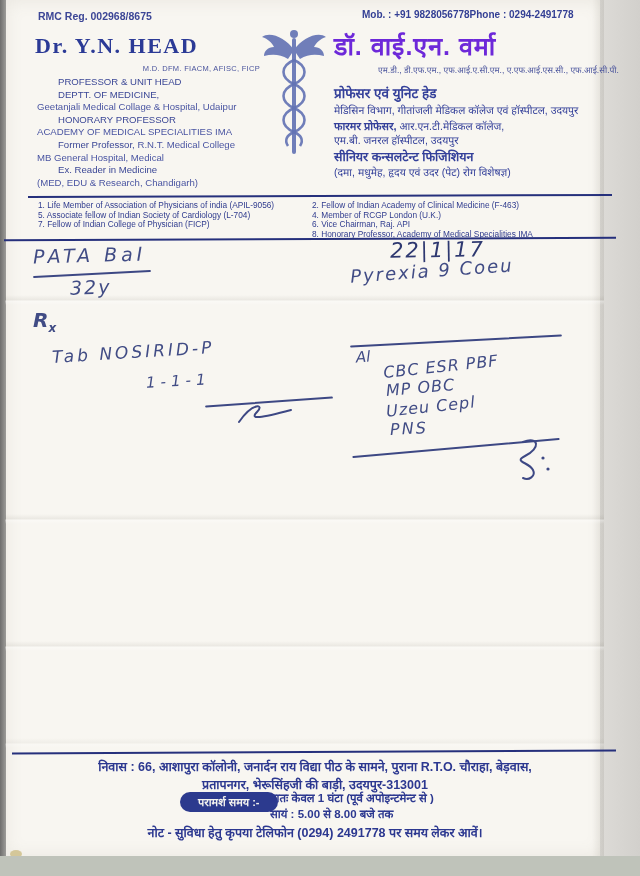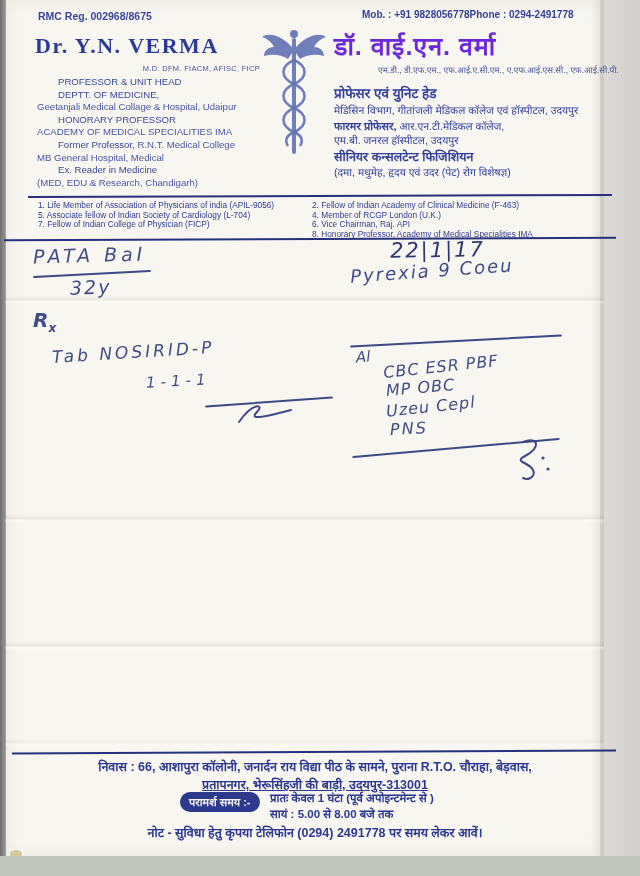--- a/index.html
+++ b/index.html
@@ -36,39 +36,39 @@
   .hi-lines .bb{font-weight:bold;font-size:11px;}
 
   .cred{top:201px;font-size:8.3px;line-height:9.6px;color:#2f3b8e;white-space:nowrap;}
   .cred.left{left:38px;}
   .cred.right{left:312px;}
 
   .hw{font-family:"DejaVu Sans",sans-serif;font-style:italic;color:#414c85;white-space:nowrap;}
   .ink-line{background:#3d4884;height:2px;border-radius:2px;}
 
   .footer-center{left:60px;width:510px;text-align:center;color:#2c3890;font-weight:600;}
-  .badge{left:180px;top:792px;background:#2c3a8e;color:#f5f4ef;font-size:11px;font-weight:bold;padding:2px 9px 3px;border-radius:10px;white-space:nowrap;}
+  .badge{left:180px;top:792px;background:#2c3a8e;color:#f5f4ef;font-size:11px;font-weight:bold;padding:2px 18px 3px;border-radius:10px;white-space:nowrap;}
   .timing{left:270px;font-size:11.5px;color:#2c3890;font-weight:600;white-space:nowrap;}
 </style>
 </head>
 <body>
 
 <div class="scan">
   <div class="abs paper"></div>
   <div class="abs edge-left"></div>
   <div class="abs bg-right"></div>
   <div class="abs paper-edge"></div>
 
   <div class="abs rmc">RMC Reg. 002968/8675</div>
   <div class="abs contact">
     <span>Mob. : +91 9828056778</span>
     <span>Phone : 0294-2491778</span>
   </div>
 
-  <div class="abs en-name">Dr. Y.N. VERMA</div>
+  <div class="abs en-name">Dr. Y.N. HEAD</div>
   <div class="abs en-deg">M.D. DFM. FIACM, AFISC, FICP</div>
   <div class="abs en-lines">
     <div class="b">PROFESSOR &amp; UNIT HEAD</div>
     <div class="b">DEPTT. OF MEDICINE,</div>
     <div class="r">Geetanjali Medical Collage &amp; Hospital, Udaipur</div>
     <div class="b">HONORARY PROFESSOR</div>
     <div class="r">ACADEMY OF MEDICAL SPECIALITIES IMA</div>
     <div><span class="b">Former Professor,</span><span class="r"> R.N.T. Medical College</span></div>
     <div class="r">MB General Hospital, Medical</div>
     <div class="b">Ex. Reader in Medicine</div>
@@ -140,21 +140,21 @@
     <circle cx="53" cy="33" r="1.6" fill="#3d4884"></circle>
   </svg>
 
   <div class="abs crease" style="top:295px;"></div>
   <div class="abs crease" style="top:514px;"></div>
   <div class="abs crease" style="top:641px;"></div>
   <div class="abs crease" style="top:738px;opacity:.6;"></div>
 
   <div class="abs rule" style="top:751px;left:12px;width:604px;transform:rotate(-0.3deg);"></div>
   <div class="abs footer-center" style="top:758px;font-size:12.5px;">निवास : 66, आशापुरा कॉलोनी, जनार्दन राय विद्या पीठ के सामने, पुराना R.T.O. चौराहा, बेड़वास,</div>
-  <div class="abs footer-center" style="top:776px;font-size:12.5px;text-decoration:underline;">प्रतापनगर, भेरूसिंहजी की बाड़ी, उदयपुर-313001</div>
+  <div class="abs footer-center" style="top:776px;font-size:12.5px;">प्रतापनगर, भेरूसिंहजी की बाड़ी, उदयपुर-313001</div>
   <div class="abs badge">परामर्श समय :-</div>
   <div class="abs timing" style="top:790px;">प्रातः केवल 1 घंटा (पूर्व अपोइन्टमेन्ट से )</div>
   <div class="abs timing" style="top:806px;">सायं : 5.00 से 8.00 बजे तक</div>
   <div class="abs footer-center" style="top:824px;font-size:12.5px;">नोट - सुविधा हेतु कृपया टेलिफोन (0294) 2491778 पर समय लेकर आवें।</div>
 
   <div class="abs stain"></div>
   <div class="abs bg-bottom"></div>
 </div>
 
 </body></html>

